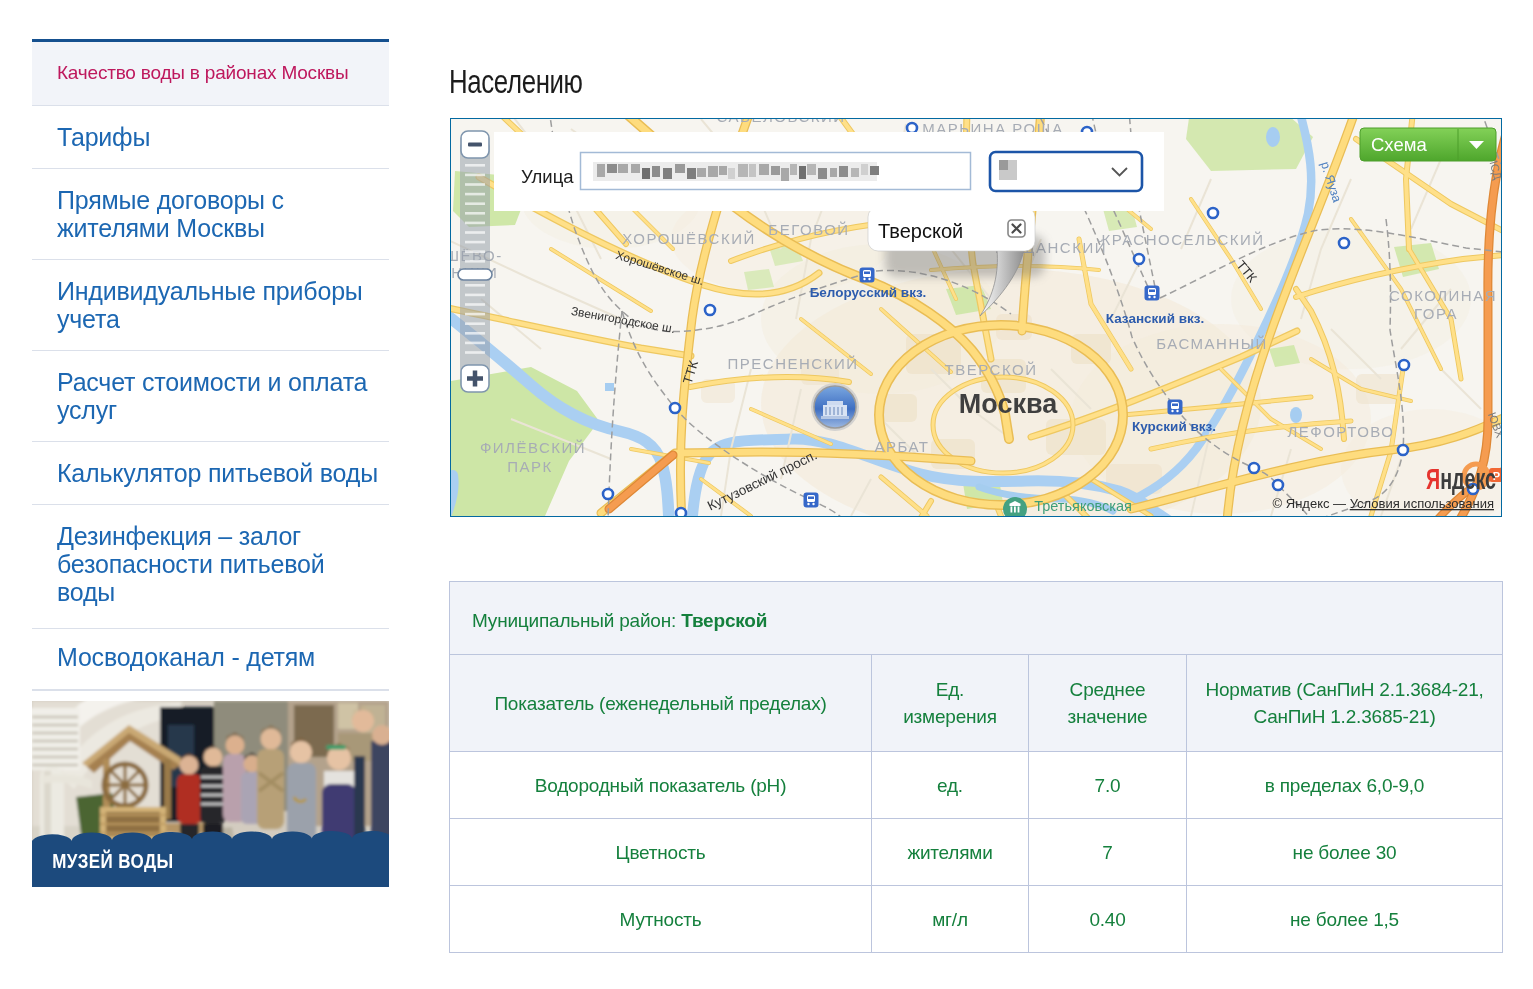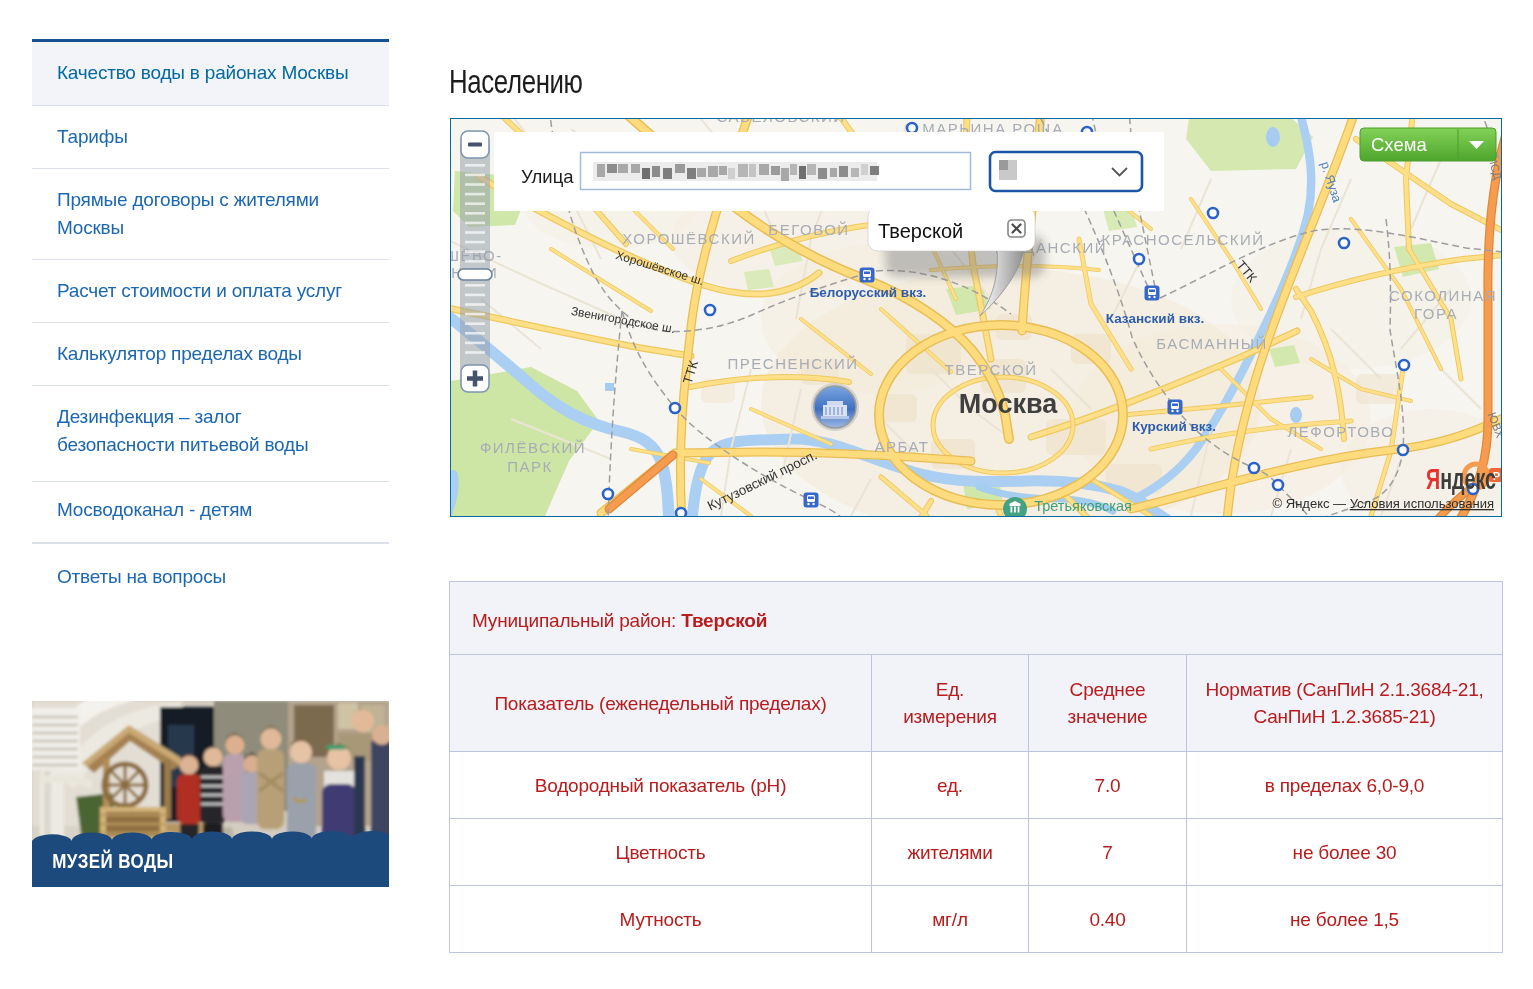--- a/index.html
+++ b/index.html
@@ -1,42 +1,43 @@
 <!DOCTYPE html>
 <html lang="ru"><head>
 <meta charset="utf-8">
 <title>Населению</title>
 <style>
   html,body{margin:0;padding:0;}
   body{width:1533px;height:989px;background:#ffffff;font-family:"Liberation Sans",sans-serif;position:relative;overflow:hidden;}
   .sidebar{position:absolute;left:32px;top:39px;width:357px;}
-  .sb-active{border-top:3px solid #15508f;background:#f2f4f9;padding:21px 24px 22px 25px;font-size:19px;line-height:20px;color:#0369a1;letter-spacing:-0.2px;}
-  .sb-item{border-top:1px solid #dbe0ea;padding:17px 10px 17px 25px;font-size:19px;line-height:28px;letter-spacing:-0.2px;}
+  .sb-active{border-top:3px solid #15508f;background:#f2f4f9;padding:21px 24px 22px 25px;font-size:19px;line-height:20px;color:#be185d;letter-spacing:-0.2px;}
+  .sb-item{border-top:1px solid #dbe0ea;padding:17px 10px 17px 25px;font-size:25px;line-height:28px;letter-spacing:-0.2px;}
   .sb-item a{color:#1c67b2;text-decoration:none;}
   .sb-last{border-bottom:1px solid #dbe0ea;}
   .sb-tall{padding-bottom:22px;}
   .sb-late{padding-top:19px;padding-bottom:18px;}
   .sb-last2{padding-top:14px;padding-bottom:18px;}
   .museum{position:absolute;left:32px;top:701px;width:392px;height:186px;}
   h1.title{position:absolute;left:449px;top:64px;margin:0;font-size:34px;line-height:34px;color:#1c1c1c;font-weight:normal;letter-spacing:-0.5px;transform:scaleX(0.76);transform-origin:0 0;}
   .mapbox{position:absolute;left:450px;top:118px;width:1050px;height:397px;border:1px solid #0369a1;overflow:hidden;}
-  .tbl{position:absolute;left:449px;top:581px;width:1053px;border-collapse:collapse;table-layout:fixed;font-size:19px;color:#b91c1c;}
+  .tbl{position:absolute;left:449px;top:581px;width:1053px;border-collapse:collapse;table-layout:fixed;font-size:19px;color:#15803d;}
   .tbl td{border:1px solid #bcc5dd;text-align:center;vertical-align:middle;line-height:27px;letter-spacing:-0.2px;padding:0;}
   .tbl .cap{background:#f1f3f9;height:68px;text-align:left;padding-left:22px;padding-top:4px;}
   .tbl .hd{background:#f1f3f9;height:96px;}
   .tbl .dr{background:#ffffff;height:66px;}
 </style>
 </head>
 <body>
 <div class="sidebar">
   <div class="sb-active">Качество воды в районах Москвы</div>
   <div class="sb-item"><a href="#">Тарифы</a></div>
   <div class="sb-item"><a href="#">Прямые договоры с жителями Москвы</a></div>
+  <div class="sb-item"><a href="#">Индивидуальные приборы учета</a></div>
   <div class="sb-item"><a href="#">Расчет стоимости и оплата услуг</a></div>
-  <div class="sb-item"><a href="#">Калькулятор пределах воды</a></div>
+  <div class="sb-item"><a href="#">Калькулятор питьевой воды</a></div>
   <div class="sb-item sb-tall"><a href="#">Дезинфекция – залог<br>безопасности питьевой воды</a></div>
   <div class="sb-item sb-last sb-last2"><a href="#">Мосводоканал - детям</a></div>
   <div class="sb-item sb-late"><a href="#">Ответы на вопросы</a></div>
 </div>
 
 <div class="museum">
 <svg width="357" height="186" viewBox="0 0 357 186" xmlns="http://www.w3.org/2000/svg">
 <defs>
         <filter id="mblur" x="-10%" y="-10%" width="120%" height="120%">
           <feGaussianBlur stdDeviation="1.6"></feGaussianBlur>

